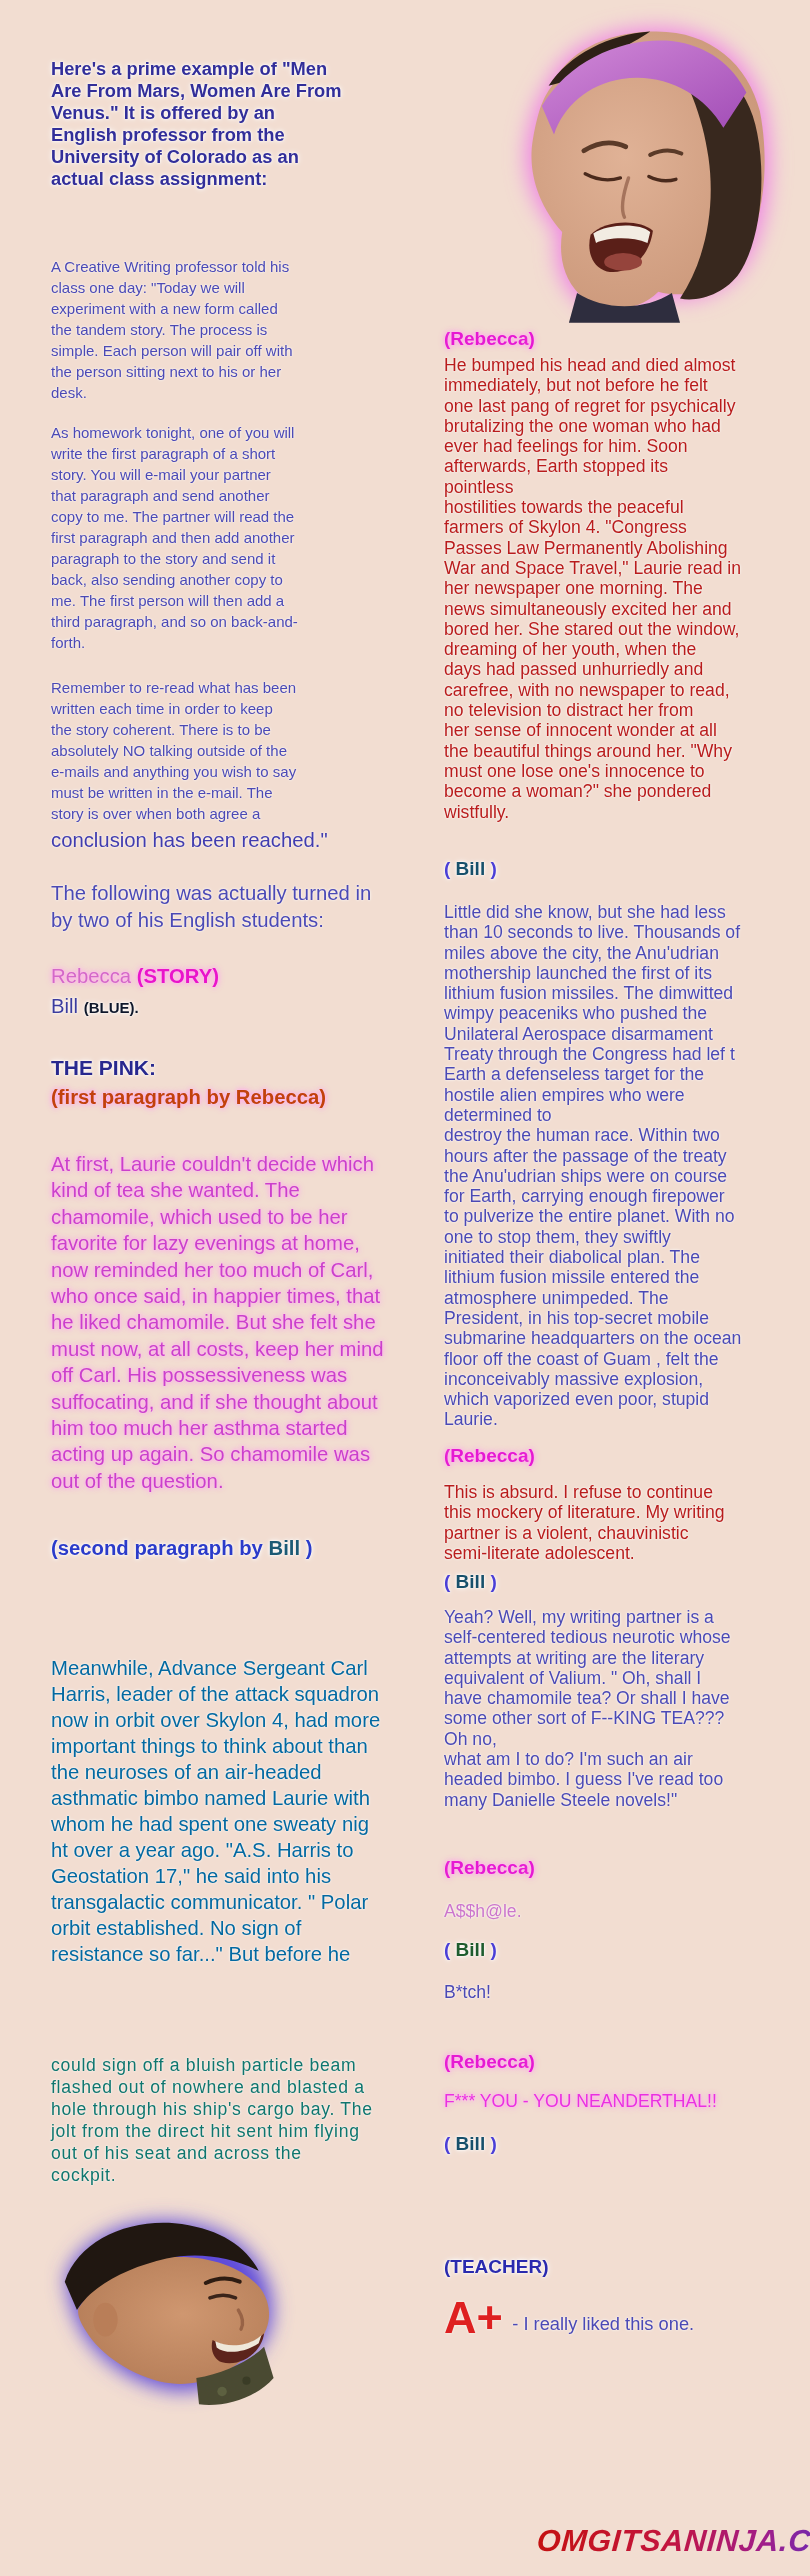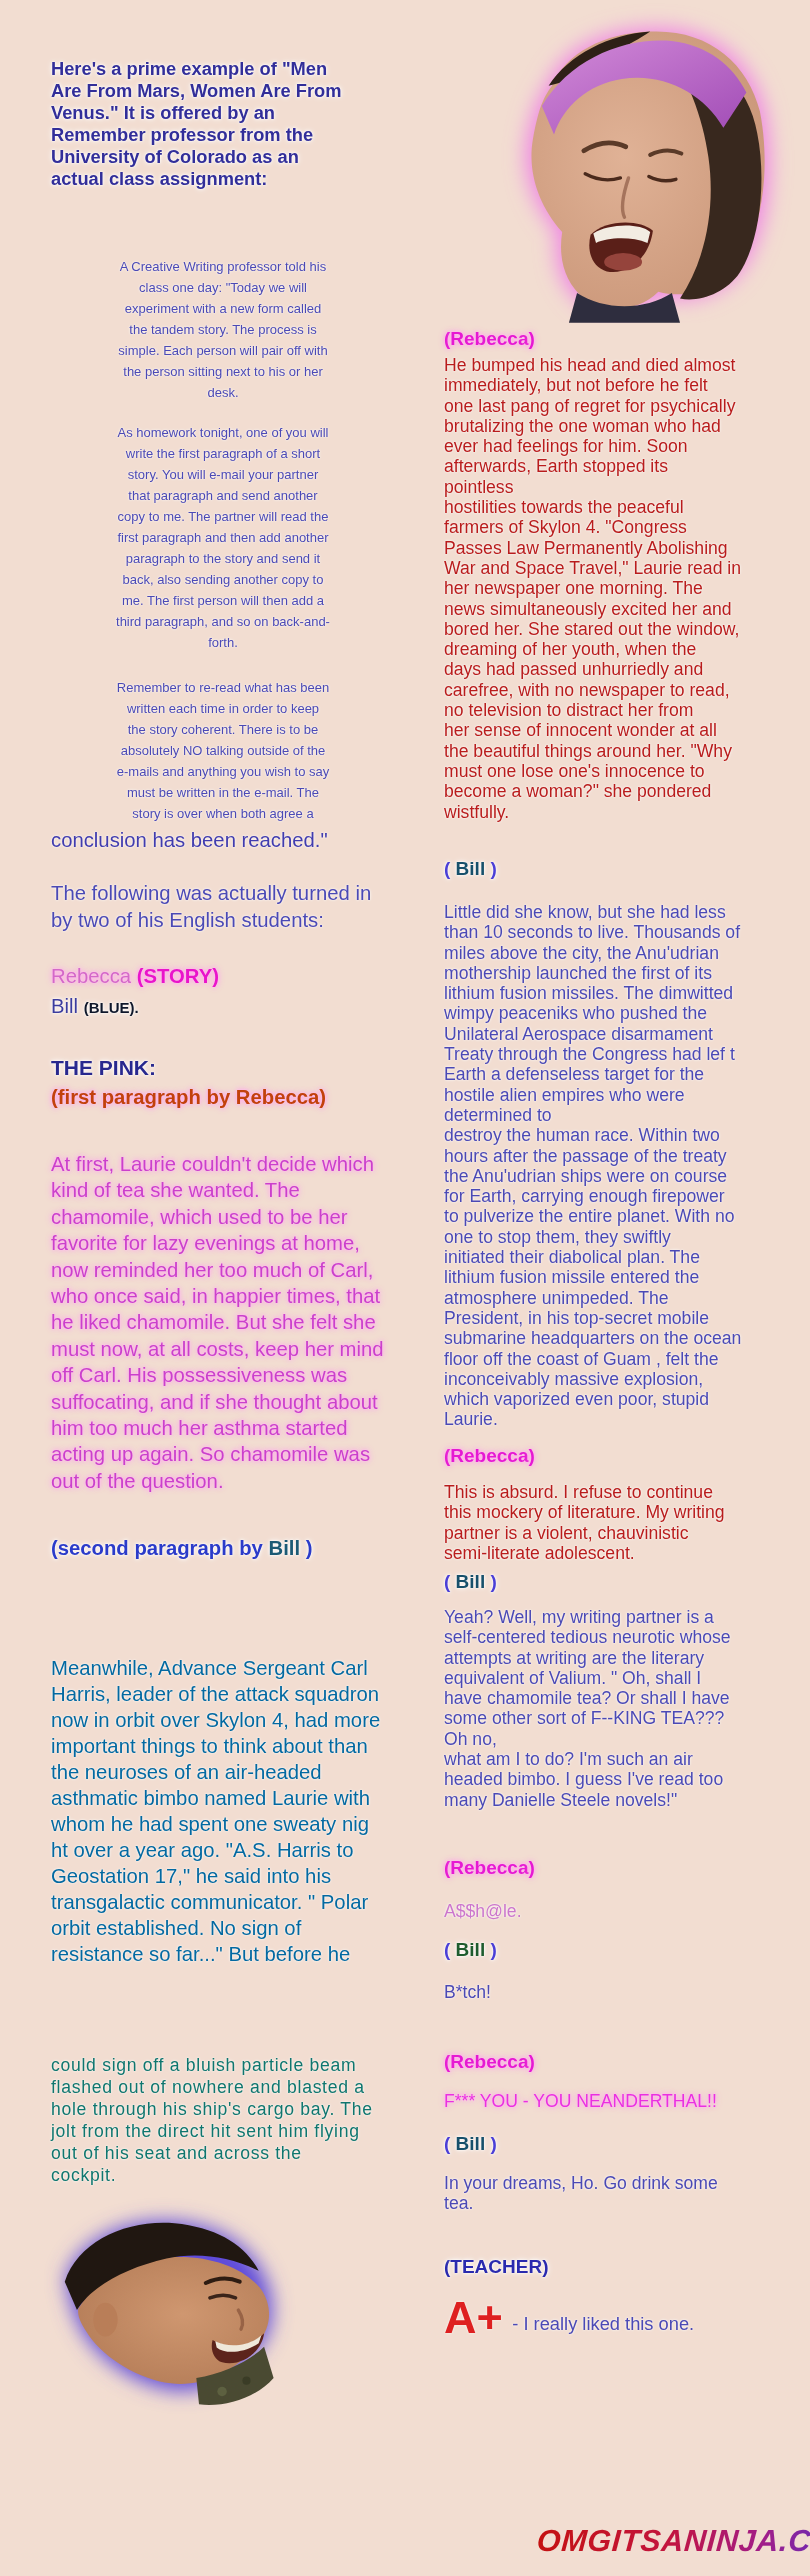--- a/index.html
+++ b/index.html
@@ -10,21 +10,21 @@
   }
   .abs{position:absolute;}
   .pre{white-space:pre-line;}
   
   .glow-w{text-shadow:0 0 1.4px #fff,0 0 3.4px #fff,0 0 6.1px rgba(255,255,255,.85);}
   .glow-s{text-shadow:0 0 2px rgba(255,255,255,.9),0 0 3.4px rgba(255,255,255,.6);}
   .glow-p{text-shadow:0 0 1.4px #ffc9f3,0 0 4.1px #ffaced,0 0 7.5px rgba(255,150,235,.85);}
   
   .leftcol{left:51px;width:344px;}
   .hdr-navy{color:#322e99;font-weight:bold;font-size:18.3px;line-height:22px;}
-  .body-blue{color:#4b49b5;font-size:13px;line-height:21px;text-align:center;}
+  .body-blue{color:#4b49b5;font-size:15px;line-height:21px;}
   .big-blue{color:#0369a1;font-size:20.3px;line-height:26px;}
   .concl{color:#413cae;font-size:20.3px;line-height:24.4px;}
   .turnedin{color:#4b49b5;font-size:20.3px;line-height:27px;}
   .name-rebecca{color:#d468c8;font-size:20.3px;}
   .tag-pink{color:#e914ca;font-weight:bold;font-size:20.3px;}
   .name-bill{color:#3c3c9e;font-size:20.3px;}
   .tag-blue{color:#0f172a;font-weight:bold;font-size:15px;}
   .story-hdr{color:#28288e;font-weight:bold;font-size:21px;}
   .bypink{color:#c2410c;font-weight:bold;font-size:20.3px;}
   .byblue{color:#2b3bc9;font-weight:bold;font-size:20.3px;}
@@ -119,21 +119,21 @@
         <path d="M232,242 C272,236 312,216 332,196 L346,242 C320,272 272,286 236,281 Z" fill="#4a4a32"></path>
         <circle cx="270" cy="262" r="7" fill="#5d6040"></circle>
         <circle cx="306" cy="246" r="6" fill="#3a3c26"></circle>
       </g>
     </svg>
   </div>
 
   <div class="abs leftcol pre hdr-navy glow-w" style="top:58px;">Here's a prime  example of "Men
 Are From Mars, Women Are From
 Venus."  It is  offered by an
-Remember professor from the
+English professor from the
 University of  Colorado as an
 actual class assignment:</div>
 
   <div class="abs leftcol pre body-blue glow-s" style="top:256px;">A Creative Writing  professor told his
 class one day:  "Today we will
 experiment with a  new form called
 the tandem story. The process is
 simple. Each  person will pair off with
 the person sitting next to his or her
 desk.</div>
@@ -302,22 +302,20 @@
   <div class="abs rightcol pre rbody txt-blue glow-s" style="top:1982px;">B*tch!</div>
 
   <div class="abs rightcol spk spk-rebecca glow-p" style="top:2051px;">
     <span>(</span><span>Rebecca</span><span>)</span>
   </div>
   <div class="abs rightcol pre rbody txt-pink-bright glow-p" style="top:2091px;">F*** YOU - YOU  NEANDERTHAL!!</div>
 
   <div class="abs rightcol spk glow-w" style="top:2133px;">
     <span class="spk-paren">( </span><span class="spk-teal">Bill</span><span class="spk-paren"> )</span>
   </div>
-  <div class="abs rightcol pre rbody txt-blue glow-s" style="top:2173px;">In your dreams, Ho. Go drink some
-tea.</div>
 
   <div class="abs rightcol spk spk-teacher glow-w" style="top:2256px;">
     <span>(</span><span>TEACHER</span><span>)</span>
   </div>
 
   <div class="abs rightcol grade-row" style="top:2295px;">
     <span class="grade">A+</span>
     <span class="grade-comment glow-s">- I really  liked this one.</span>
   </div>
 

